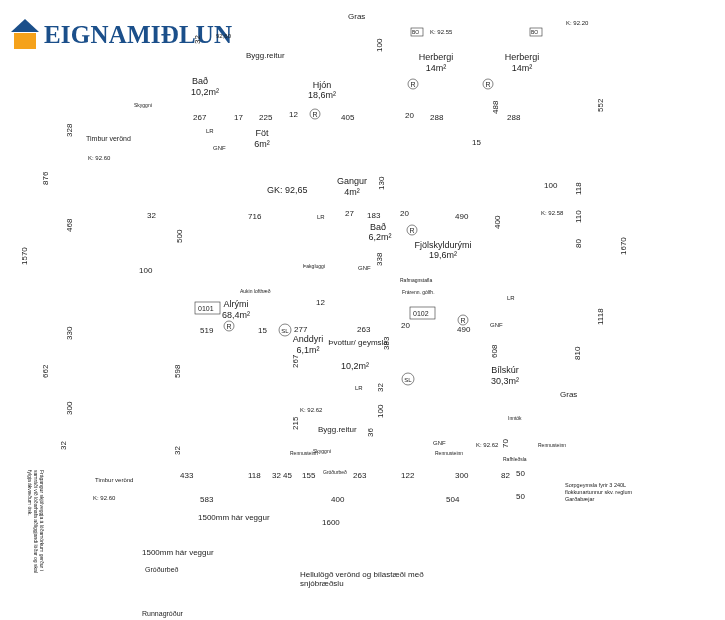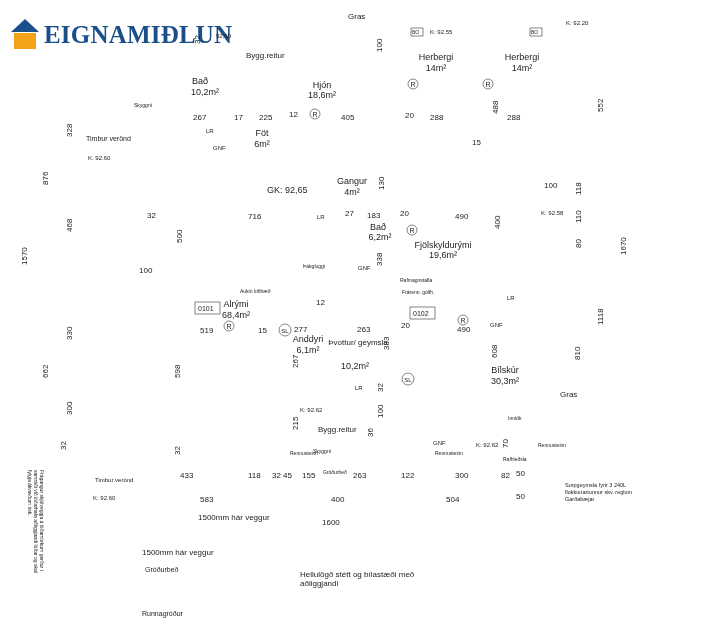--- a/index.html
+++ b/index.html
@@ -251,21 +251,21 @@
     <text x="290" y="455" class="s5">Rennusteinn</text>
     <text x="435" y="455" class="s5">Rennusteinn</text>
     <text x="538" y="447" class="s5">Rennusteinn</text>
     <text x="503" y="461" class="s5">Rafhleðsla</text>
     <text x="323" y="474" class="s5">Gróðurbeð</text>
     <text x="145" y="572" class="s7">Gróðurbeð</text>
     <text x="142" y="616" class="s7">Runnagróður</text>
     <text x="198" y="520" class="s8">1500mm hár veggur</text>
     <text x="142" y="555" class="s8">1500mm hár veggur</text>
     <foreignObject x="300" y="570" width="140" height="28">
-      <div xmlns="http://www.w3.org/1999/xhtml" style="font:8px 'Liberation Sans',sans-serif;line-height:9px;color:#222">Hellulögð stétt og bílastæði með aðliggjandi</div>
+      <div xmlns="http://www.w3.org/1999/xhtml" style="font:8px 'Liberation Sans',sans-serif;line-height:9px;color:#222">Hellulögð verönd og bílastæði með snjóbræðslu</div>
     </foreignObject>
     <foreignObject x="565" y="482" width="85" height="30">
       <div xmlns="http://www.w3.org/1999/xhtml" style="font:5.5px 'Liberation Sans',sans-serif;line-height:7px;color:#222">Sorpgeymsla fyrir 3 240L flokkunartunnur skv. reglum Garðabæjar</div>
     </foreignObject>
     <foreignObject x="-30" y="505" width="110" height="40" transform="rotate(90 25 525)">
       <div xmlns="http://www.w3.org/1999/xhtml" style="font:5px 'Liberation Sans',sans-serif;line-height:6px;color:#222">Frágangur skjólveggja á lóðamörkum gerður í samráði við lóðarhafa aðliggjandi lóðar og skal fylgja ákvæðum ósk.</div>
     </foreignObject>
 
     <g font-size="7" text-anchor="middle">
       <circle cx="315" cy="114" r="5" fill="none" stroke="#333" stroke-width="0.6"></circle>

